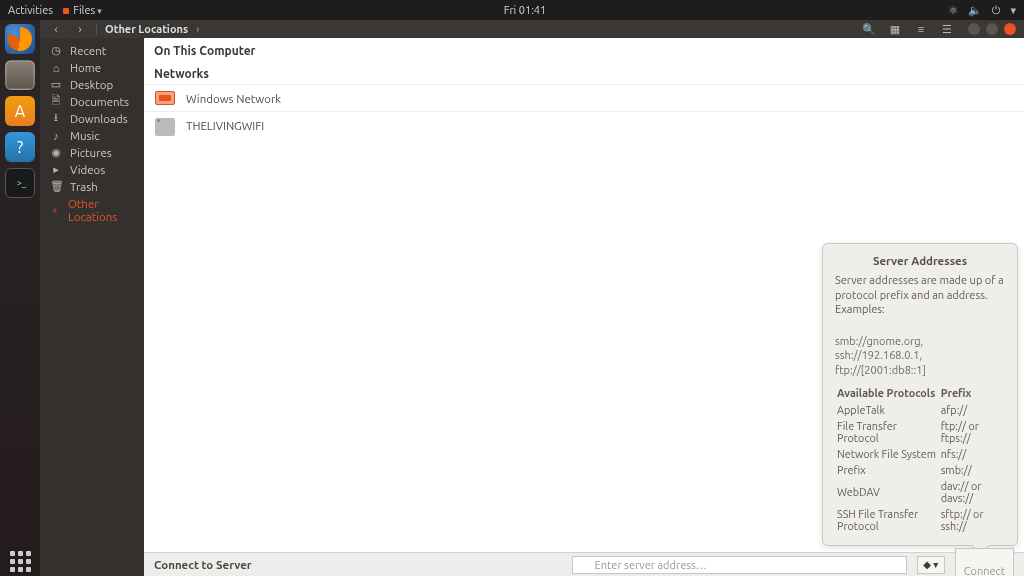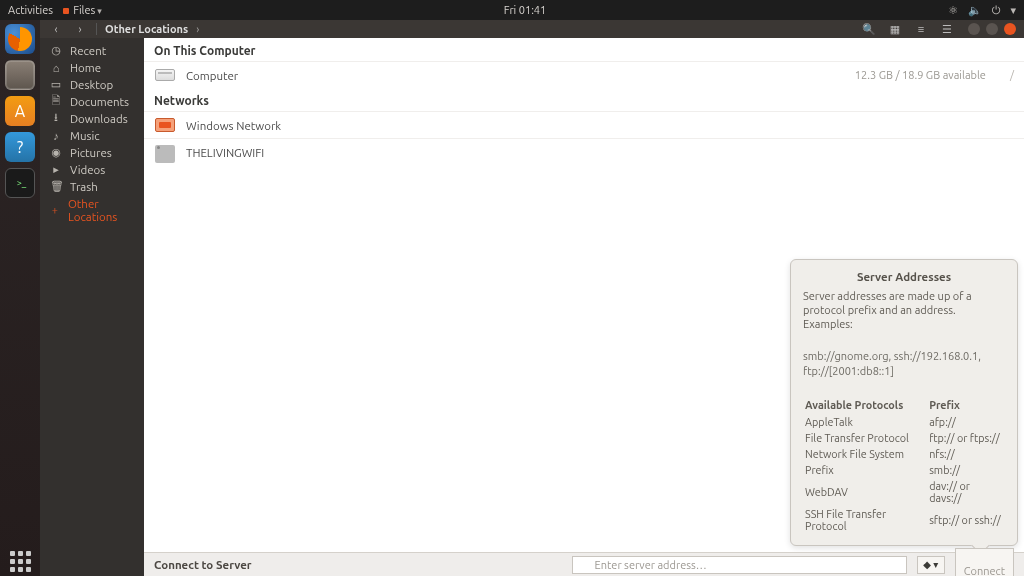--- a/index.html
+++ b/index.html
@@ -68,25 +68,25 @@
   
   .connect-bar { position:absolute; left:144px; right:0; bottom:0; height:24px; background:#efedeb; border-top:1px solid #d5d1cb; display:flex; align-items:center; padding:0 10px; gap:10px; font-size:11.5px;}
   .connect-bar .lbl { font-weight:600; color:#4c4843;}
   .connect-bar .spacer { width:300px; }
   .connect-bar input { flex:1; height:18px; border:1px solid #c9c5bf; border-radius:0; padding:0 22px; font-size:11px; background:#fff; color:#777;}
   .connect-bar input::placeholder { color:#9c9892; }
   .connect-bar .hist { width:28px; height:18px; border:1px solid #c9c5bf; background:#f7f5f2; display:flex; align-items:center; justify-content:center; font-size:10px; cursor:pointer;}
   .connect-bar .go { height:18px; border:1px solid #c9c5bf; background:#f7f5f2; padding:16px 8px; font-size:11px; color:#9c9892; cursor:pointer;}
 
   
-  .popover { position:absolute; right:6px; bottom:30px; width:228px; background:#f0eeea; border:1px solid #c9c5bf; border-radius:6px; box-shadow:0 2px 6px rgba(0,0,0,.12); padding:10px 12px; color:#5f5b54; font-size:11px;}
+  .popover { position:absolute; right:6px; bottom:30px; width:196px; background:#f0eeea; border:1px solid #c9c5bf; border-radius:6px; box-shadow:0 2px 6px rgba(0,0,0,.12); padding:10px 12px; color:#5f5b54; font-size:11px;}
   .popover::after { content:""; position:absolute; bottom:-7px; right:30px; width:12px; height:12px; background:#f0eeea; border-right:1px solid #c9c5bf; border-bottom:1px solid #c9c5bf; transform:rotate(45deg);}
   .popover h4 { text-align:center; font-size:11.5px; font-weight:700; color:#56524b; margin-bottom:6px;}
   .popover p { line-height:1.3; margin-bottom:18px;}
-  .popover .ex { color:#6d6a63; margin-bottom:19px;}
+  .popover .ex { color:#6d6a63; margin-bottom:8px;}
   .popover table { width:100%; font-size:10.8px;}
   .popover th { text-align:left; font-weight:700; padding-bottom:2px;}
   .popover td { padding:1px 0; }
 </style>
 </head>
 <body>
 
 <div class="topbar">
   <div class="left">
     <span>Activities</span>
@@ -191,28 +191,20 @@
         </div>
       <div class="divider"></div>
       <div class="item special">
         <span class="sicon">+</span>
         <span>Other Locations</span>
       </div>
     </div>
 
     <div class="content">
       <div class="section-hdr">On This Computer</div>
-      <div class="row">
-        <span class="ricon">
-            <span class="hdd"></span>
-          </span>
-        <span class="label">Computer</span>
-        <span class="flex"></span>
-        <span class="meta"><span>12.3 GB</span><span> / 18.9 GB available</span><span class="slash">/</span></span>
-      </div>
       <div class="section-hdr">Networks</div>
       <div id="net-list">
           <div class="row">
             <span class="ricon">
               <span class="smb"></span>
             </span>
             <span class="label">Windows Network</span>
             <span class="flex"></span>
           </div>
           <div class="row">

